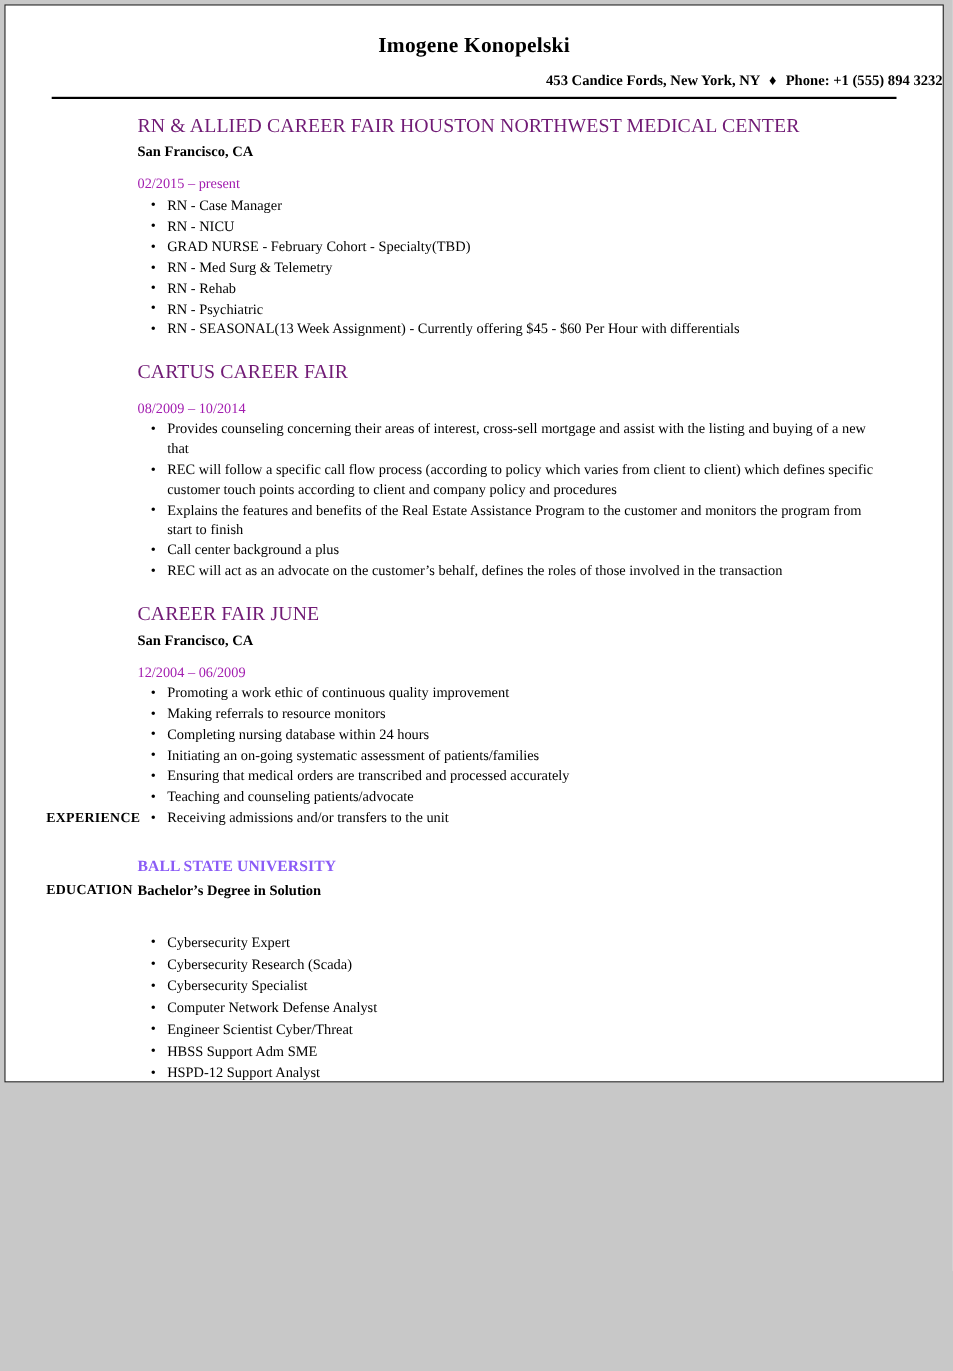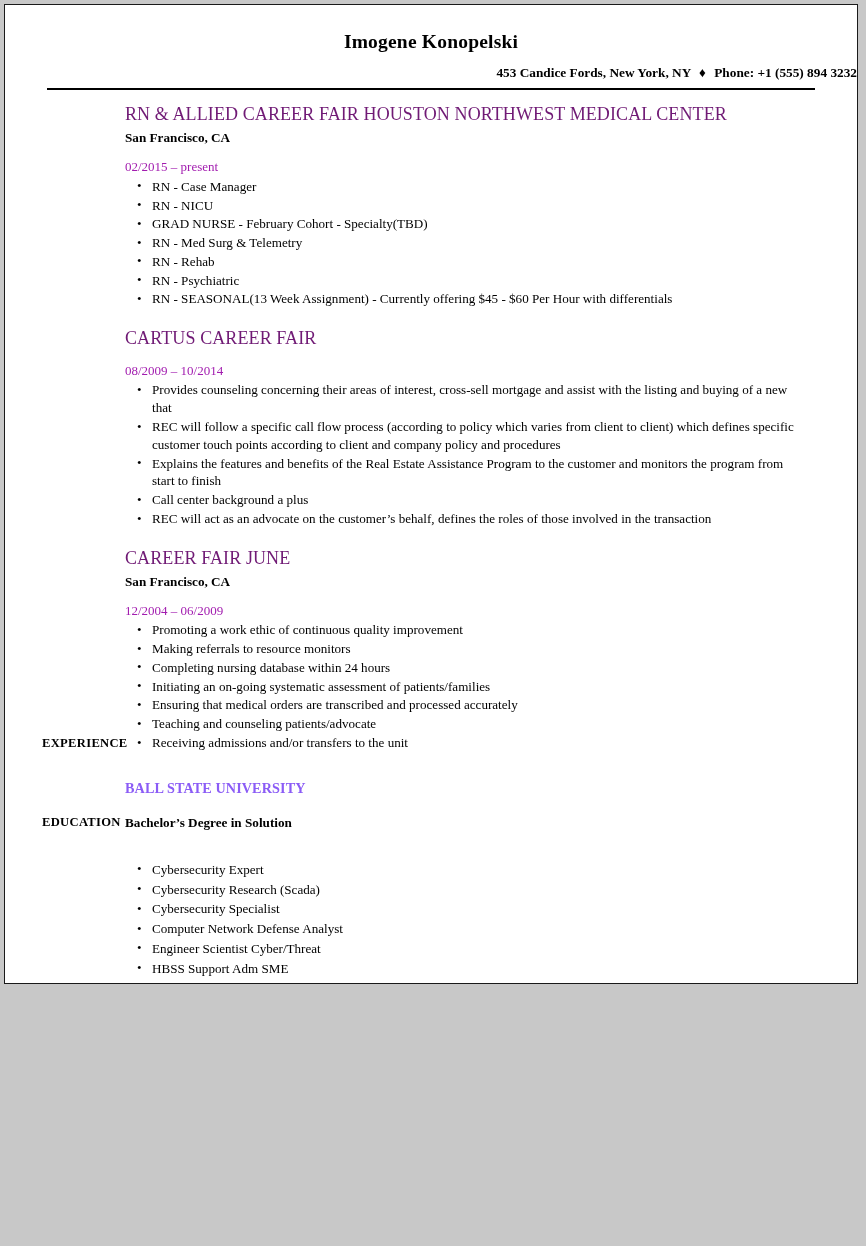--- a/index.html
+++ b/index.html
@@ -137,21 +137,21 @@
     font-size: 14.2px;
     line-height: 1.25;
     color: #8b5cf6;
     letter-spacing: 0.1px;
   }
   .edu-degree {
     font-weight: bold;
     font-size: 13.2px;
     line-height: 1.3;
     color: #000;
-    margin-top: 16px;
+    margin-top: 3px;
   }
 
   .section-experience { margin-top: 0; }
   .section-education  { margin-top: 28px; }
   .section-skills     { margin-top: 28px; }
 
   ul.skills-list { margin-top: 0; }
   ul.skills-list > li { margin-top: 2px; }
 </style>
 </head>

